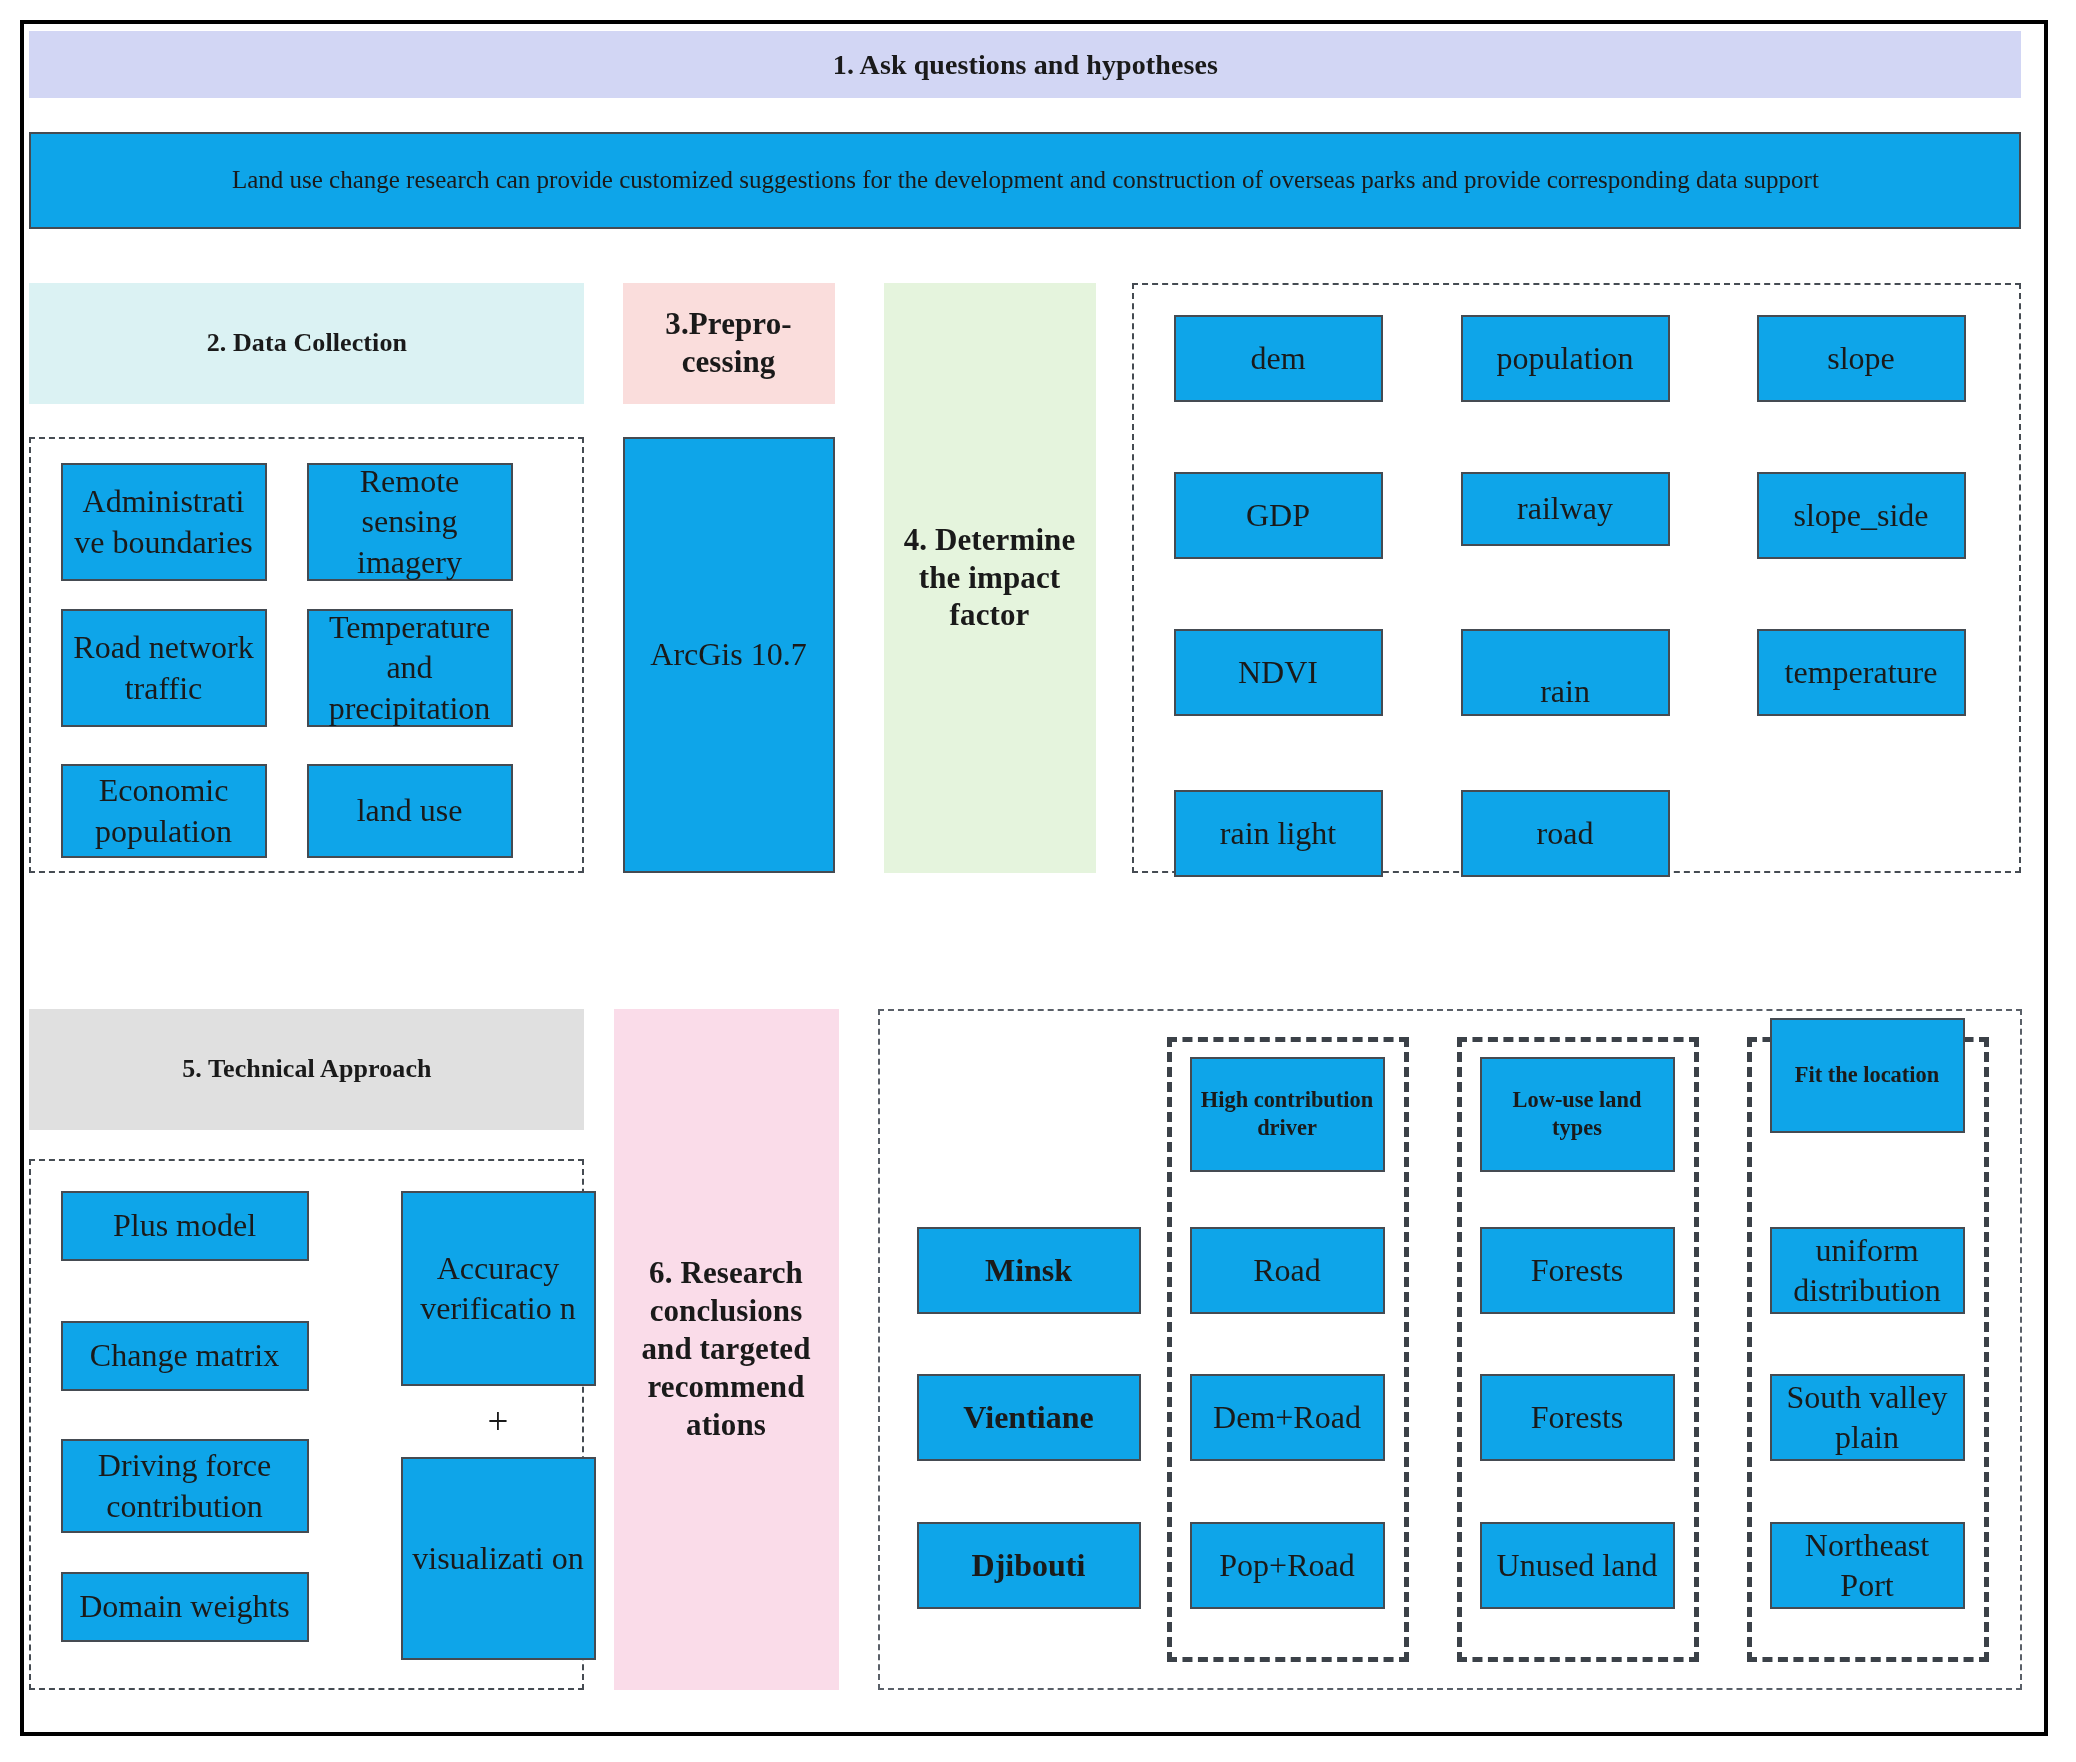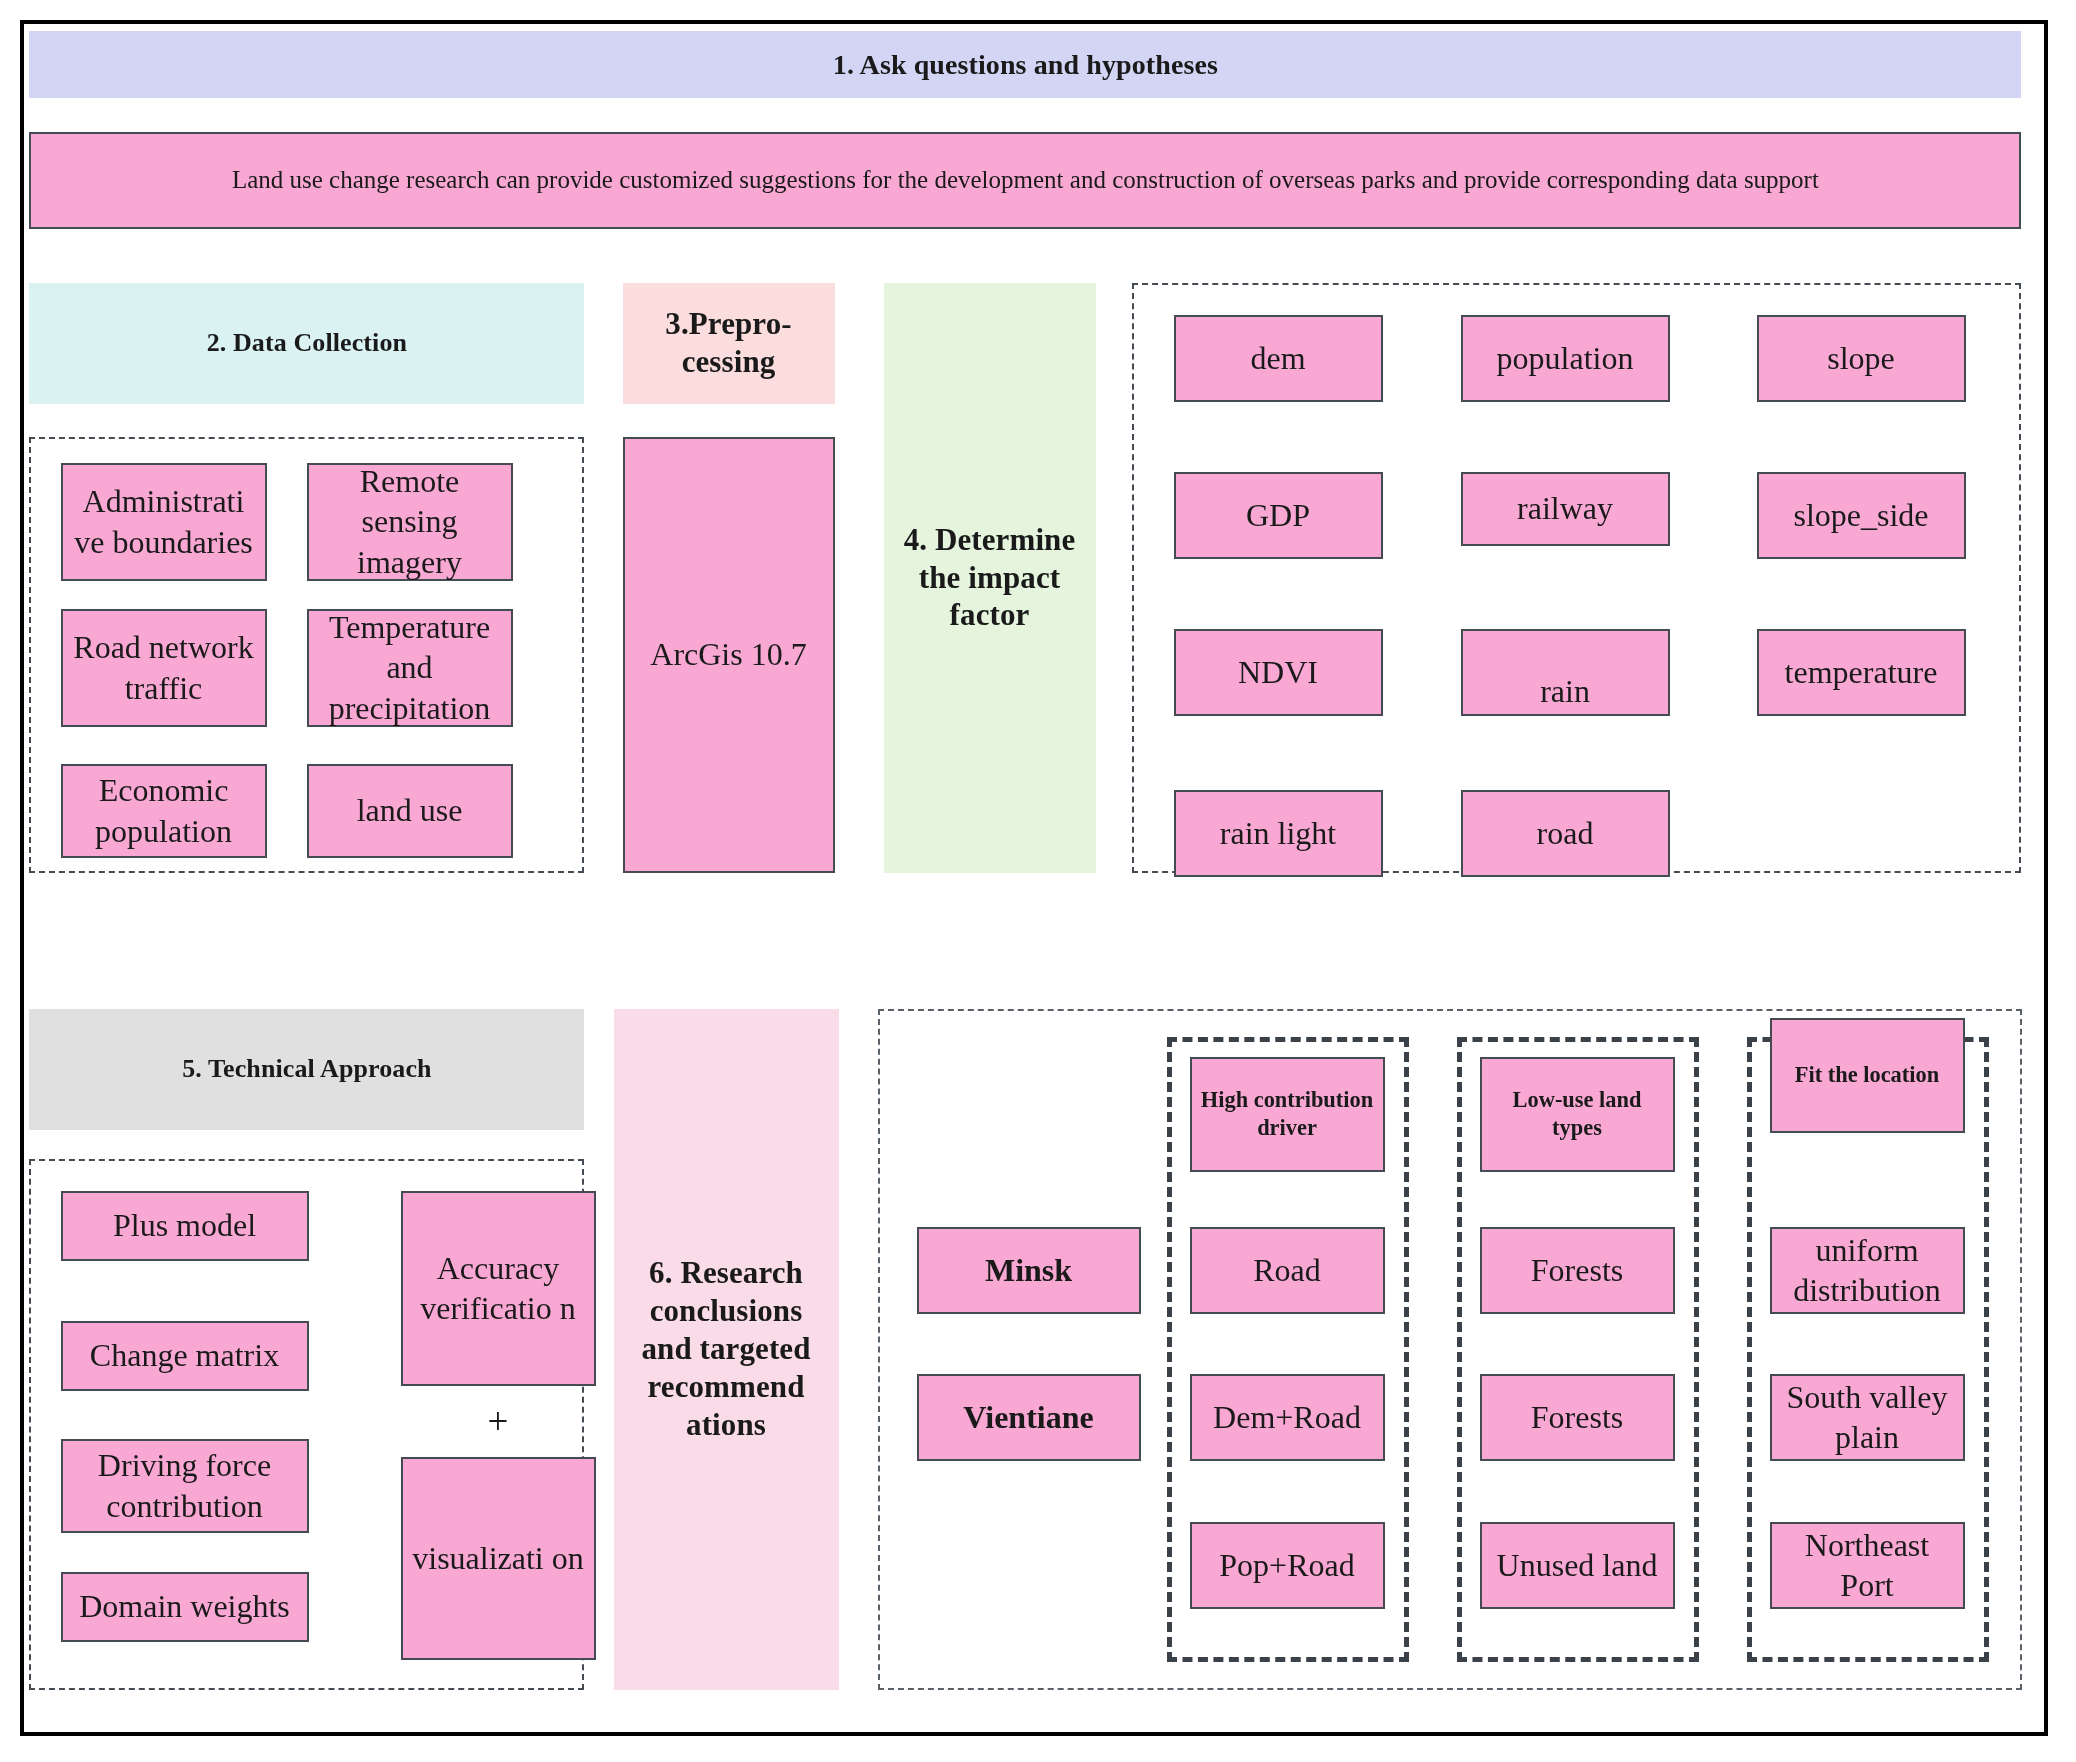--- a/index.html
+++ b/index.html
@@ -40,21 +40,21 @@
     align-items: center;
     justify-content: center;
     text-align: center;
     font-weight: bold;
     line-height: 1.22;
     letter-spacing: 0.1px;
   }
 
   .solidbox {
     border: 2.4px solid #454b52;
-    background: #f9a8d4;
+    background: #0ea5e9;
     display: flex;
     align-items: center;
     justify-content: center;
     text-align: center;
     line-height: 1.26;
     padding: 2.4px 4.7px;
   }
 
   .dashgroup {
     border: 2.9px dashed #454b52;
@@ -206,20 +206,23 @@
   </div>
 
   <div class="abs dashgroup-thin" style="left:854px; top:985px; width:1144px; height:681px;"></div>
 
   <div class="abs solidbox t-box bold" style="left:893px; top:1203px; width:224px; height:87px;">
     <span>Minsk</span>
   </div>
   <div class="abs solidbox t-box bold" style="left:893px; top:1350px; width:224px; height:87px;">
     <span>Vientiane</span>
   </div>
+  <div class="abs solidbox t-box bold" style="left:893px; top:1498px; width:224px; height:87px;">
+    <span>Djibouti</span>
+  </div>
 
   <div class="abs dashgroup-heavy" style="left:1143px; top:1013px; width:242px; height:625px;"></div>
   <div class="abs solidbox t-boxsm bold" style="left:1166px; top:1033px; width:195px; height:115px;">
     <span>High contribution driver</span>
   </div>
   <div class="abs solidbox t-box" style="left:1166px; top:1203px; width:195px; height:87px;">
     <span>Road</span>
   </div>
   <div class="abs solidbox t-box" style="left:1166px; top:1350px; width:195px; height:87px;">
     <span>Dem+Road</span>

